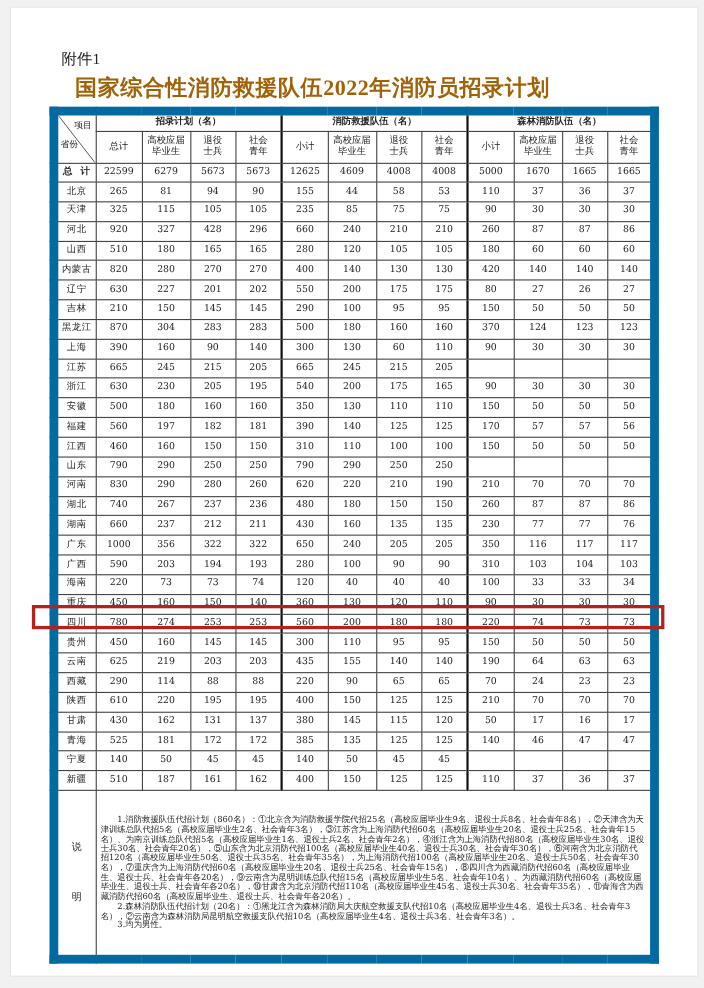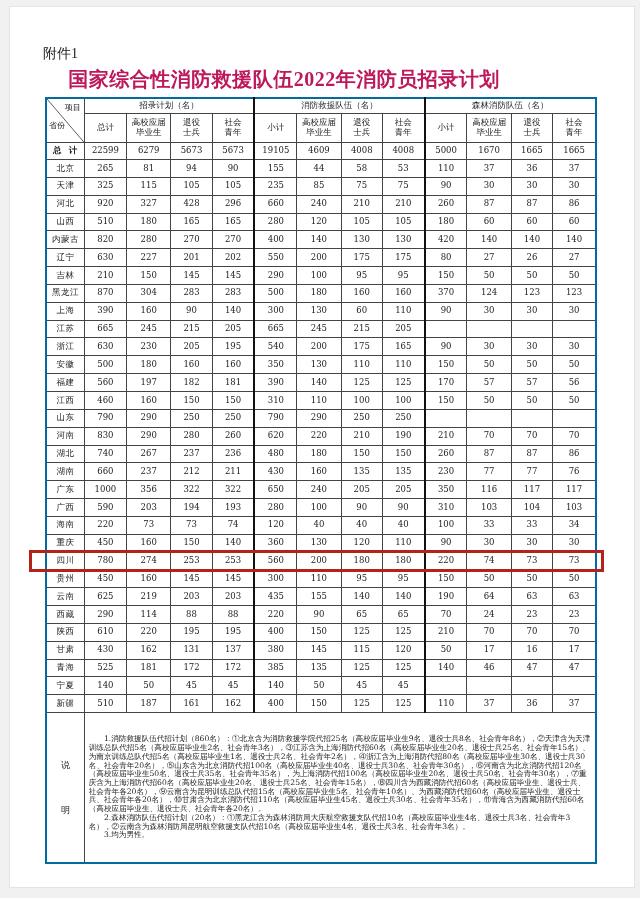--- a/index.html
+++ b/index.html
@@ -1,23 +1,23 @@
 <!DOCTYPE html>
 <html><head>
 <meta charset="utf-8">
 <style>
   html,body{margin:0;padding:0;background:#f1f1f1;}
   body{width:640px;height:898px;position:relative;overflow:hidden;font-family:"DejaVu Serif","Liberation Serif",serif;color:#222;}
   .page{position:absolute;left:9px;top:6px;width:624px;height:880px;background:#fff;border:1px solid #e4e4e4;}
-  .attach{position:absolute;left:43px;top:45px;font-size:14px;font-family:"Liberation Serif","DejaVu Serif",serif;color:#222;}
-  .title{position:absolute;left:0;width:568px;top:66px;text-align:center;font-size:20px;font-weight:bold;letter-spacing:0.5px;color:#be185d;font-family:"Liberation Serif","DejaVu Serif",serif;}
-  table.plan{position:absolute;left:45px;top:97px;width:552px;border-collapse:collapse;table-layout:fixed;border:2px solid #0369a1;font-size:8.5px;}
+  .attach{position:absolute;left:56px;top:45px;font-size:14px;font-family:"Liberation Serif","DejaVu Serif",serif;color:#222;}
+  .title{position:absolute;left:0;width:568px;top:66px;text-align:center;font-size:20px;font-weight:bold;letter-spacing:0.5px;color:#a16207;font-family:"Liberation Serif","DejaVu Serif",serif;}
+  table.plan{position:absolute;left:45px;top:97px;width:552px;border-collapse:collapse;table-layout:fixed;border:8px solid #0369a1;font-size:8.5px;}
   table.plan td, table.plan th{border:1px solid #444;text-align:center;vertical-align:middle;padding:0;font-weight:normal;line-height:1.15;}
   table.plan th{font-size:8.5px;}
-  table.plan th.grp{height:14px;}
+  table.plan th.grp{height:14px;font-weight:bold;}
   table.plan tr.sub th{height:28px;margin-top:42px;}
   table.plan tr.total td{height:16px;}
   table.plan tr.row td{height:16.85px;}
   table.plan .sep{border-left:2px solid #111;}
   table.plan td.prov{letter-spacing:0.5px;}
   .diag{position:relative;overflow:hidden;}
   .diag svg{position:absolute;left:0;top:0;width:100%;height:100%;}
   .diag .d-top{position:absolute;right:3px;top:4px;font-size:8px;}
   .diag .d-bot{position:absolute;left:2px;bottom:12px;font-size:8px;}
   td.notes-label{font-size:9px;font-weight:bold;}
@@ -87,21 +87,21 @@
 青年</th>
       </tr>
   </thead>
   <tbody id="tbody">
     <tr class="total" id="total-row">
         <td class="prov" style="font-weight: bold; white-space: pre;">总  计</td>
         <td>22599</td>
         <td>6279</td>
         <td>5673</td>
         <td>5673</td>
-        <td class="sep">19105</td>
+        <td class="sep">12625</td>
         <td>4609</td>
         <td>4008</td>
         <td>4008</td>
         <td class="sep">5000</td>
         <td>1670</td>
         <td>1665</td>
         <td>1665</td>
       </tr>
   <tr class="row">
         <td class="prov">北京</td>

